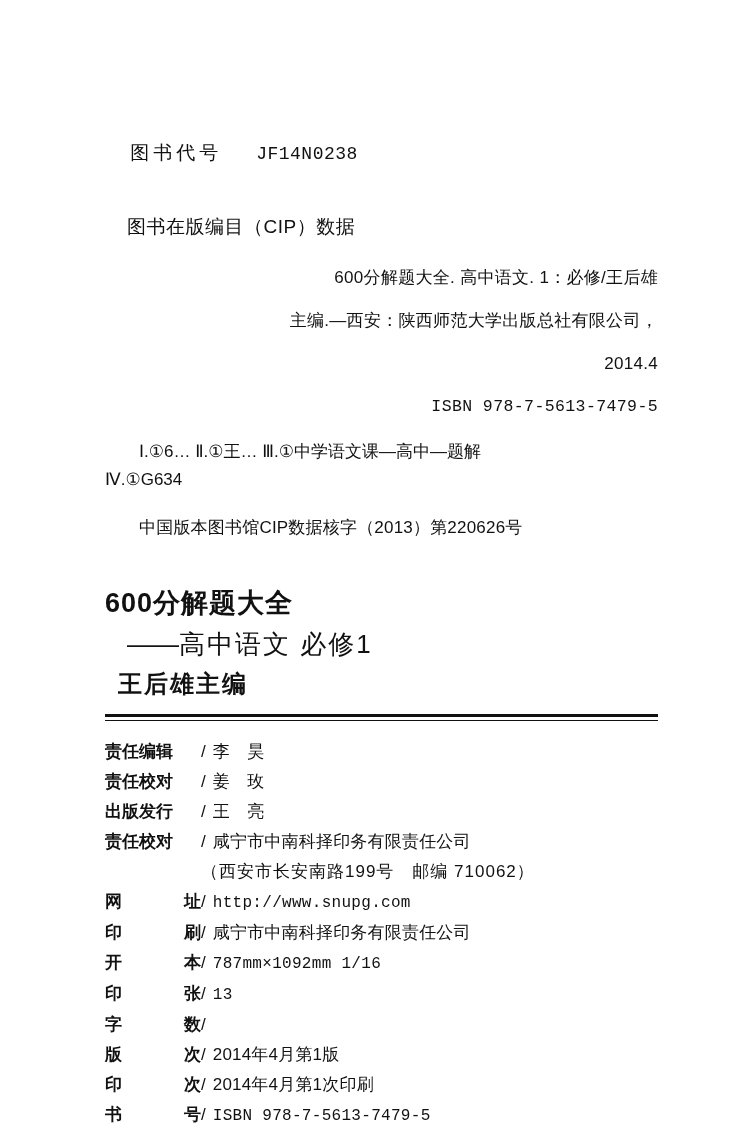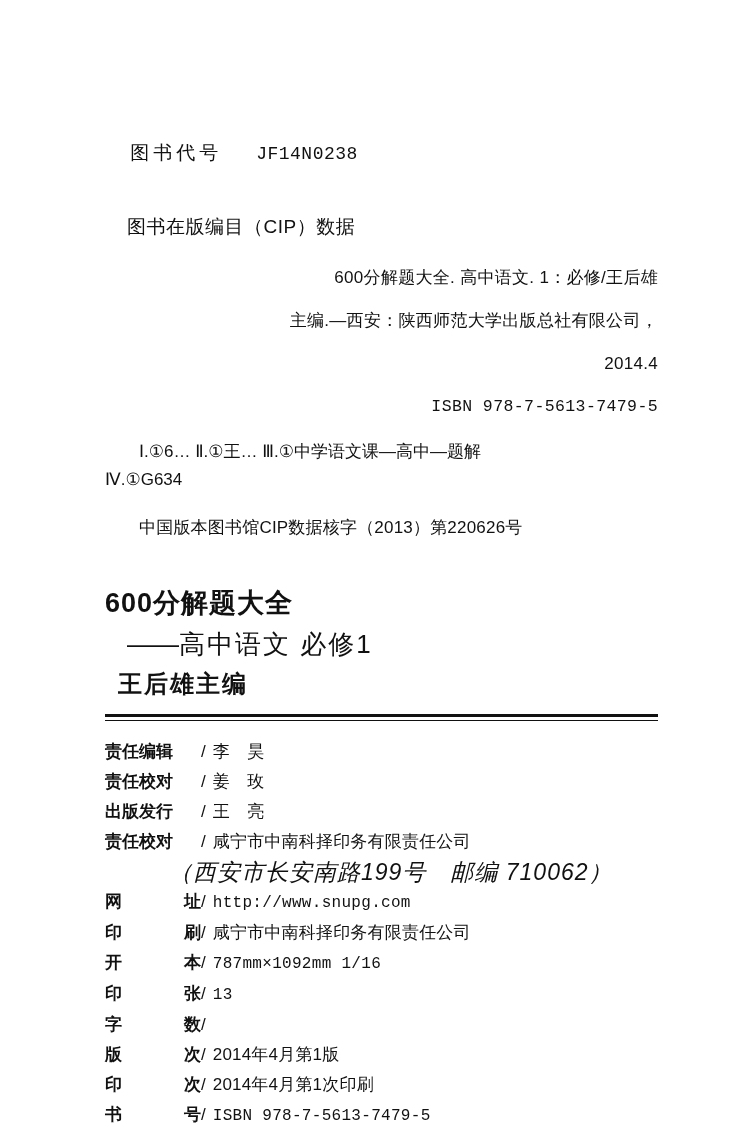--- a/index.html
+++ b/index.html
@@ -127,24 +127,23 @@
   .cvalue {
     flex: 1 1 auto;
     letter-spacing: 0.2px;
   }
   .cvalue.mono-val {
     font-family: Liberation Mono, monospace;
     font-size: 16px;
     letter-spacing: 0.3px;
   }
   .subrow {
-    margin-left: 64px;
+    margin-left: 96px;
     letter-spacing: 1px;
-    font-size: 23px;
-    font-style: italic;
+    font-size: 17px;
   }
 </style>
 </head>
 <body>
 
 <div class="page">
 
   <div class="code-line">
     <span class="code-label">图书代号</span><span class="code-value">JF14N0238</span>
   </div>

